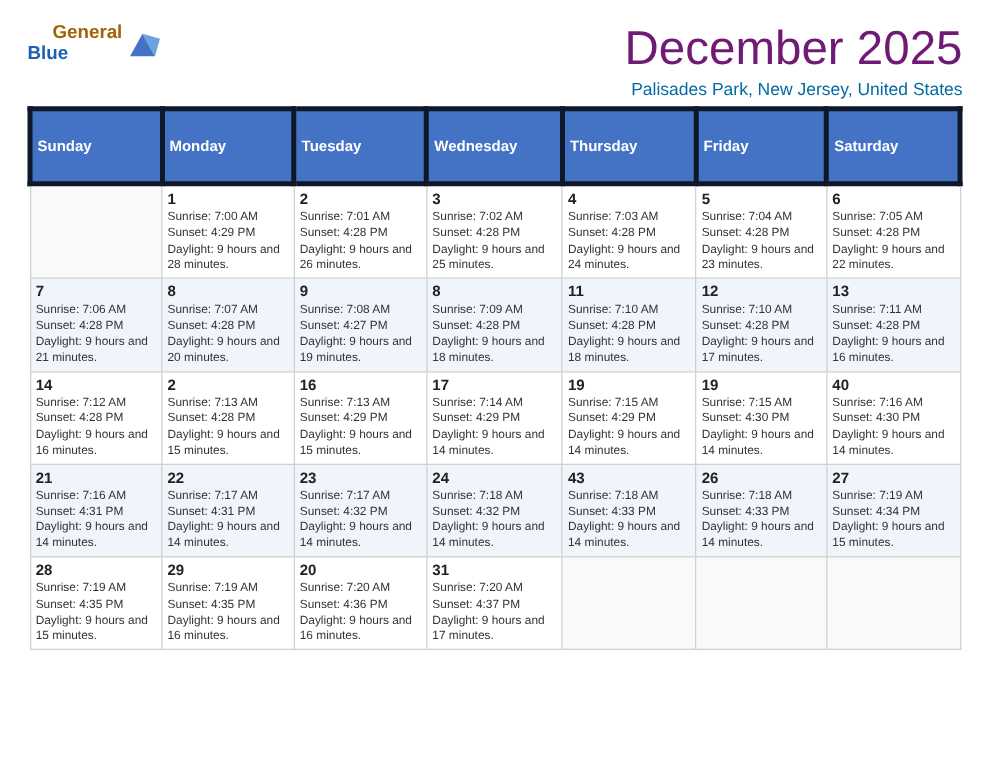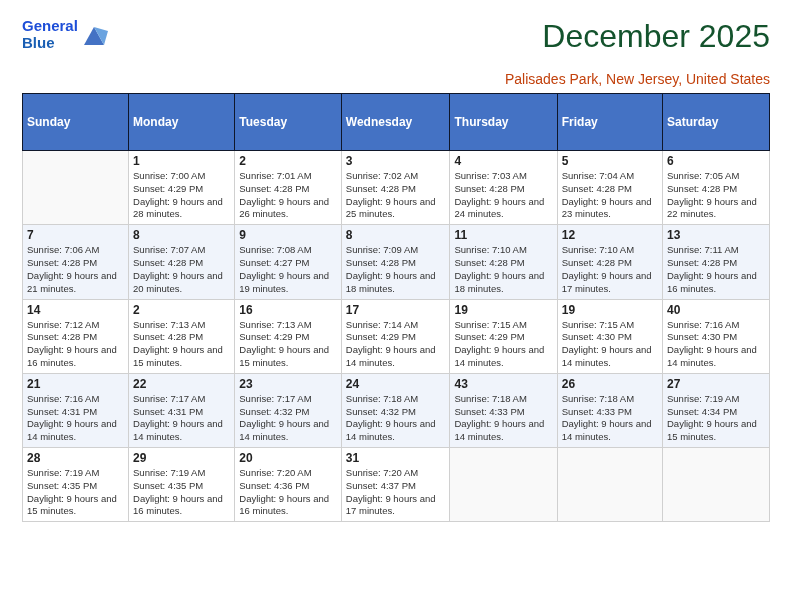--- a/index.html
+++ b/index.html
@@ -27,53 +27,53 @@
       align-items: center;
       gap: 0;
     }
     .logo-text {
       display: flex;
       flex-direction: column;
       font-size: 15px;
       font-weight: bold;
       line-height: 1.1;
     }
-    .logo-text .general { color: #1d4ed8; }
+    .logo-text .general { color: #a16207; margin-left: 20px; }
     .logo-text .blue { color: #1a5fb4; }
     .logo-icon {
       width: 28px;
       height: 28px;
       margin-left: 2px;
     }
     .title-block {
       text-align: right;
     }
     .month-title {
-      font-size: 32px;
+      font-size: 38px;
       font-weight: normal;
-      color: #14532d;
+      color: #701a75;
     }
     .location {
       font-size: 14px;
-      color: #c2410c;
-      margin-top: 16px;
+      color: #0369a1;
+      margin-top: 2px;
     }
     .calendar {
       width: 100%;
       border-collapse: collapse;
       margin-top: 6px;
     }
     .calendar th {
       background: #4472c4;
       color: #fff;
       font-size: 12px;
       font-weight: bold;
       padding: 21px 4px;
       text-align: left;
-      border: 1px solid #0f172a;
+      border: 4px solid #0f172a;
     }
     .calendar td {
       vertical-align: top;
       border: 1px solid #d0d0d0;
       padding: 3px 4px 3px 4px;
       width: 113px;
       min-height: 72px;
       background: #fff;
     }
     .calendar tr:nth-child(even) td {

